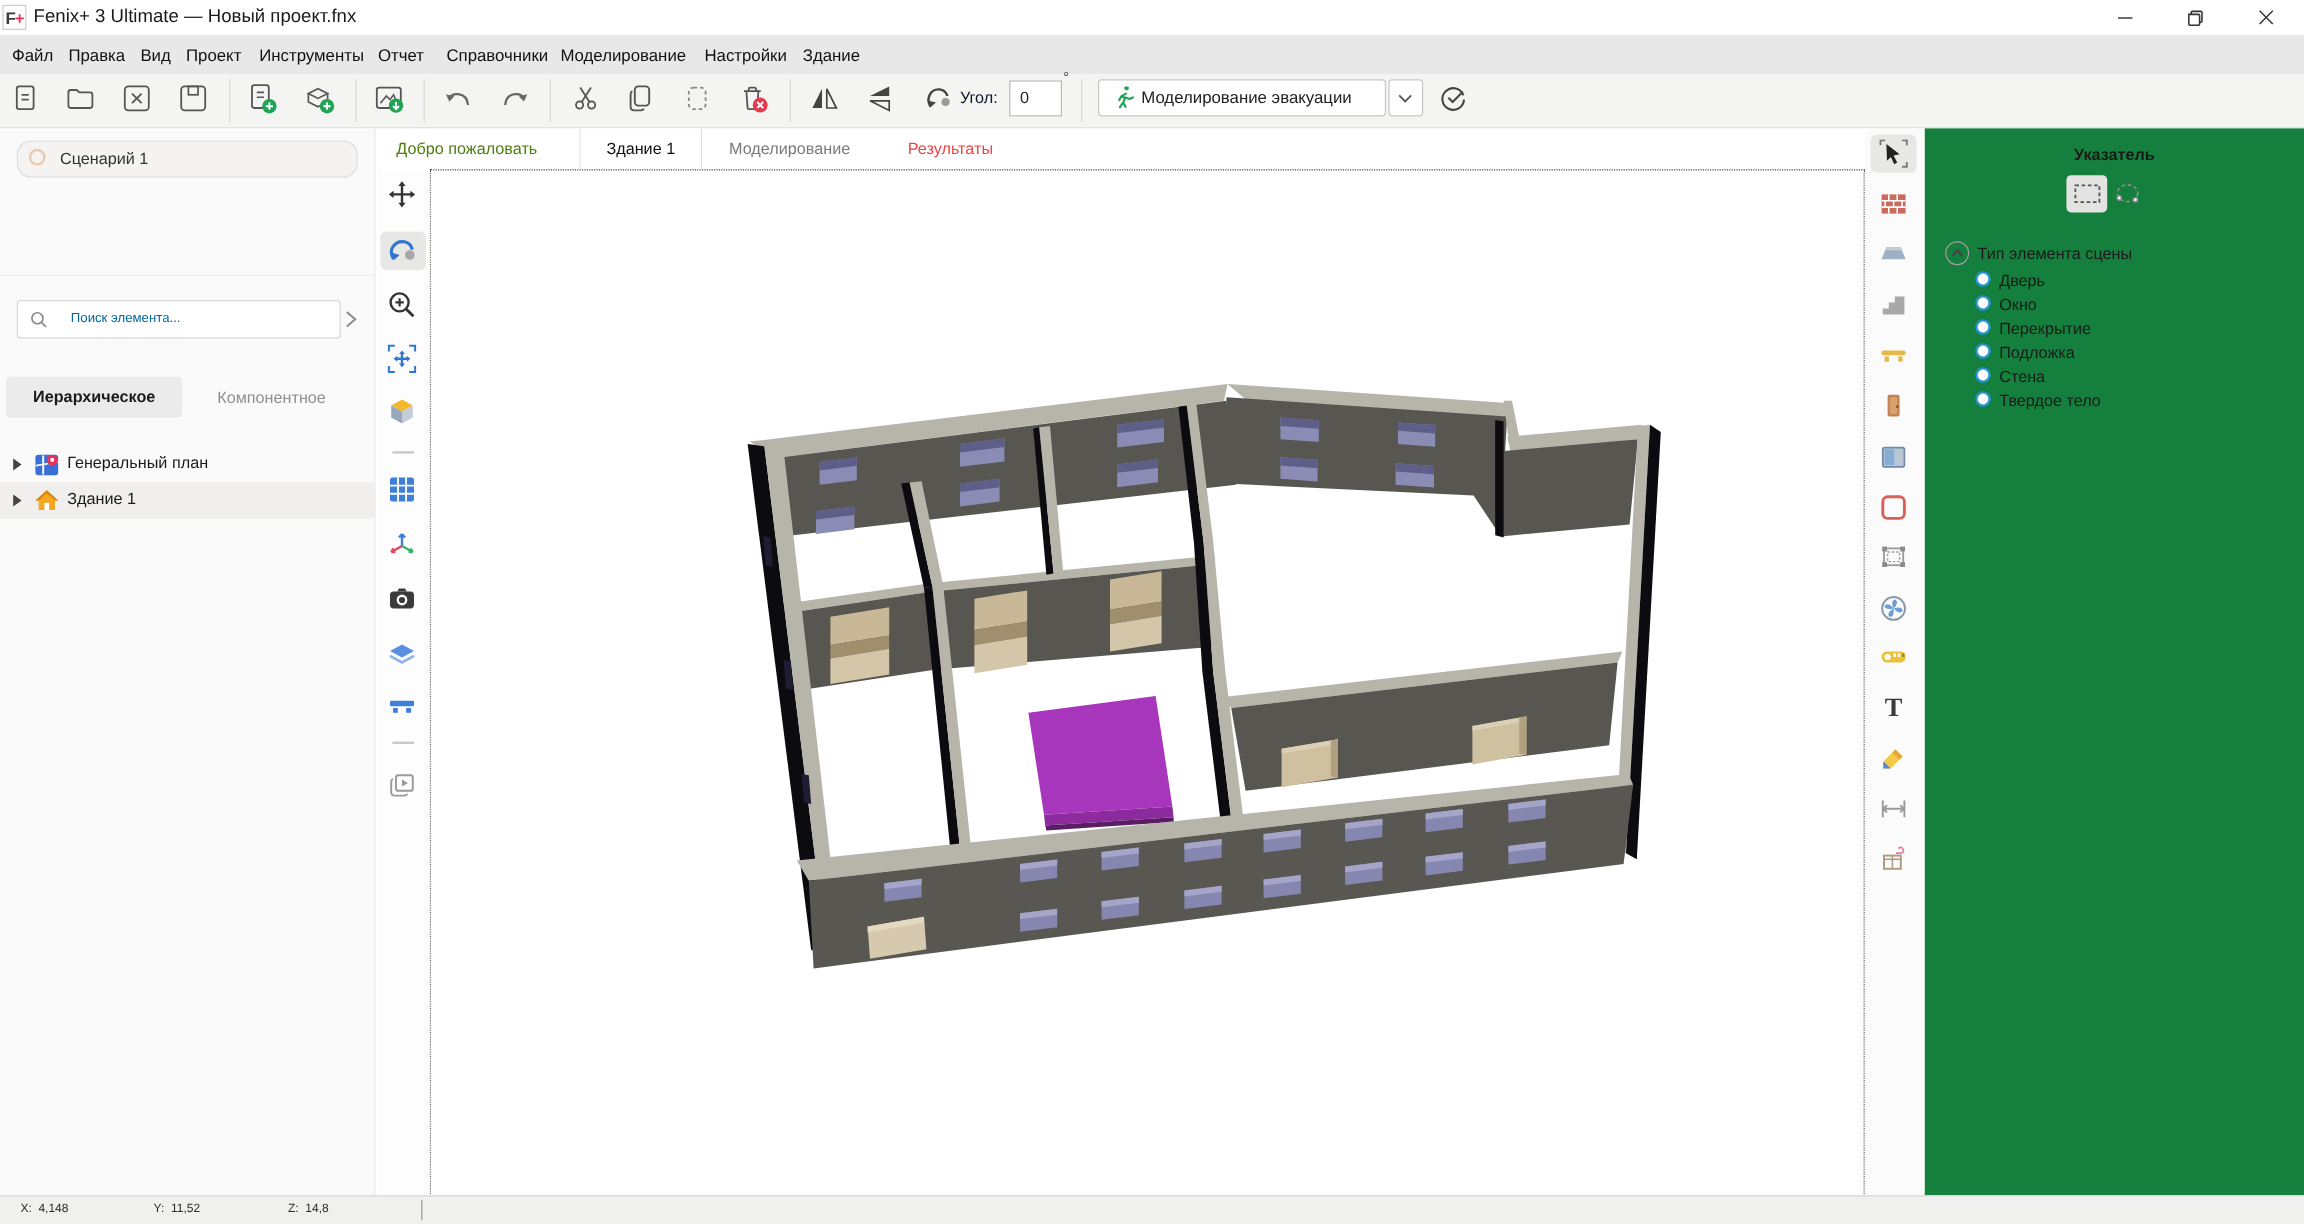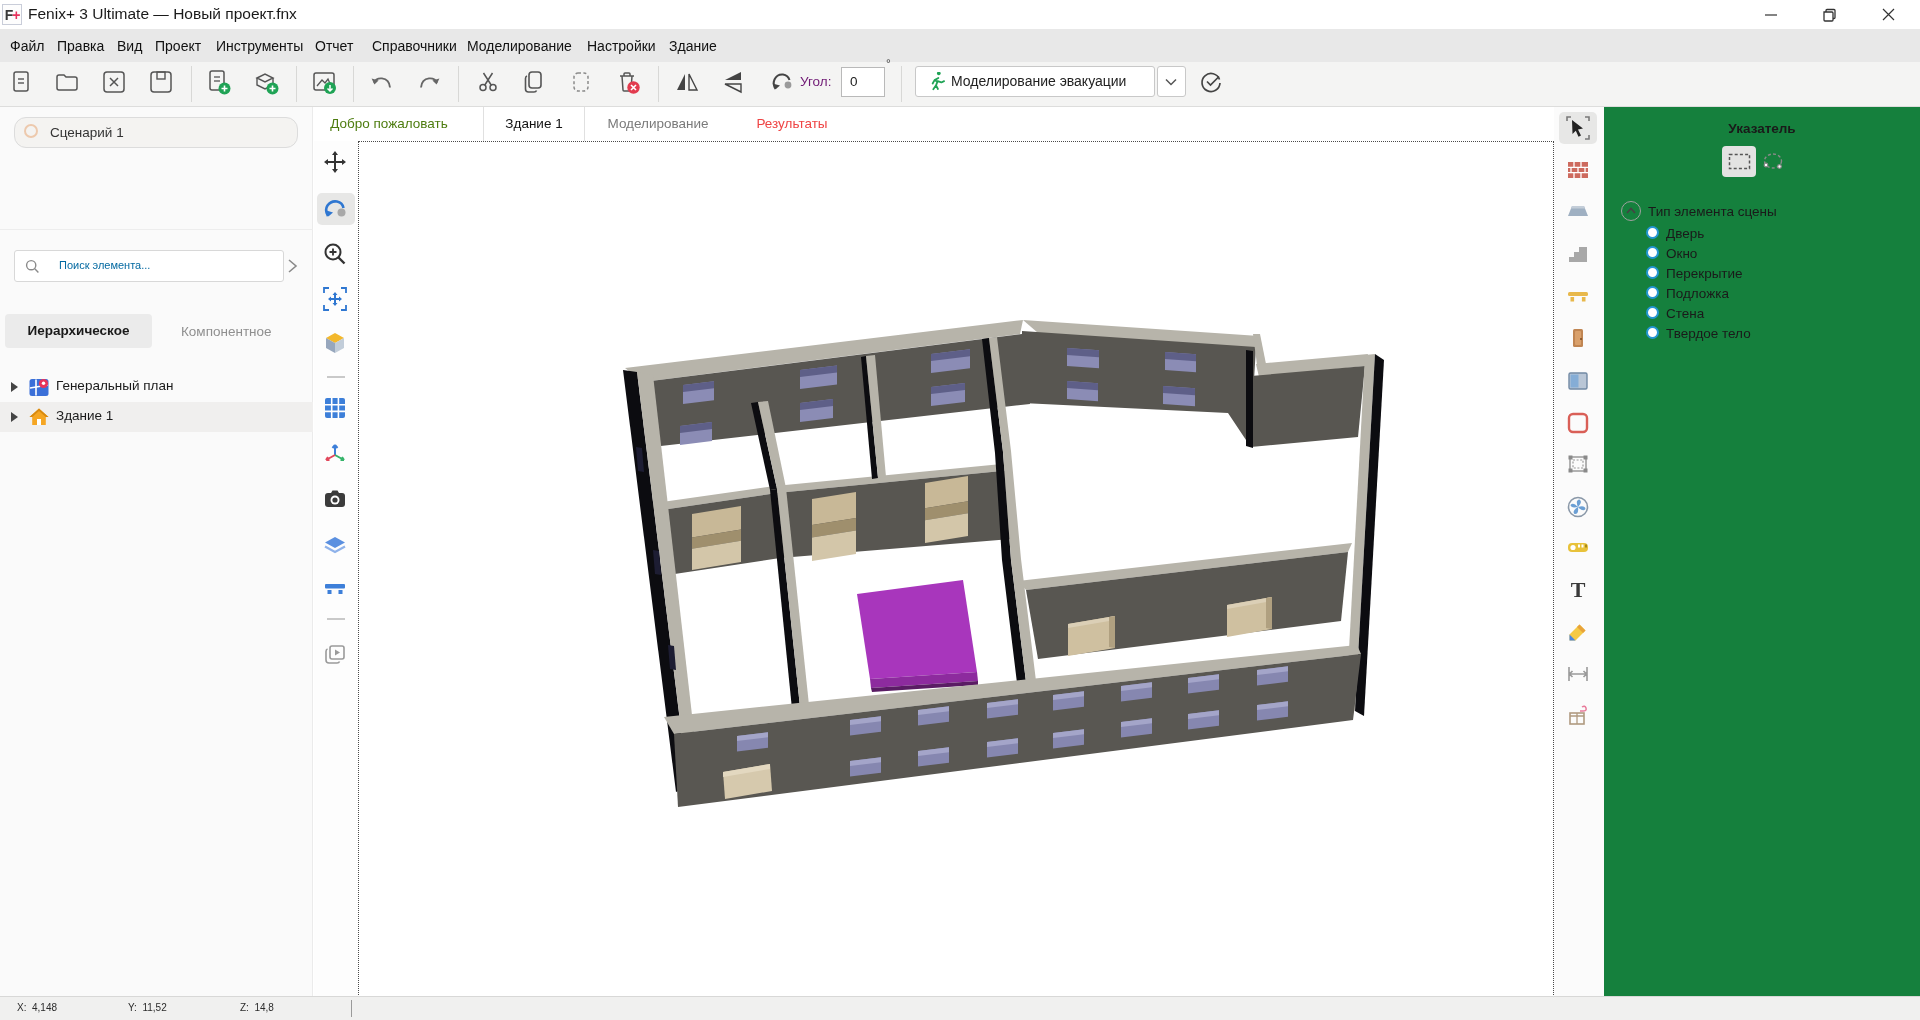--- a/index.html
+++ b/index.html
@@ -115,21 +115,21 @@
       </svg>
       <svg class="abs" style="left:721px;top:7px" width="26" height="26" viewBox="0 0 26 26">
         <path d="M4 11 L20 3 L20 11 Z" fill="#444"></path>
         <path d="M4 15 L20 23 L20 15 Z" fill="none" stroke="#444" stroke-width="1.4"></path>
       </svg>
       <svg class="abs" style="left:769px;top:7px" width="26" height="26" viewBox="0 0 26 26">
         <path d="M6.5 20 Q3.5 15 5.5 10.5 Q8 5 14 5.5 Q19 6.2 20.5 11" fill="none" stroke="#444" stroke-width="2"></path>
         <path d="M3.5 14.5 L6.6 20.2 L11 16.5 Z" fill="#444"></path>
         <circle cx="19" cy="16" r="3.4" fill="#9a9a9a"></circle>
       </svg>
-      <div class="abs" style="left:800px;top:12px;font-size:13.5px;color:#701a75">Угол:</div>
+      <div class="abs" style="left:800px;top:12px;font-size:13.5px;color:#0f172a">Угол:</div>
       <div class="abs" style="left:841px;top:5px;width:44px;height:30px;background:#fff;border:1px solid #b9b9b9"></div>
       <div class="abs" style="left:850px;top:12px;font-size:13.5px;color:#222">0</div>
       <div class="abs" style="left:886px;top:-5px;font-size:12px;color:#444">°</div>
       <div class="tsep" style="left:901px"></div>
       <div class="abs" style="left:915px;top:4px;width:240px;height:31px;background:#fff;border:1px solid #c8c8c8;border-radius:3px"></div>
       <svg class="abs" style="left:928px;top:10px" width="18" height="19" viewBox="0 0 17 17">
         <path d="M10.2 2.6 a1.8 1.8 0 1 1 0.01 0 Z" fill="#1fa355"></path>
         <path d="M9.8 5.2 L6.2 7.2 L4.4 10.4 M6.2 7.4 L9 8.4 L7.6 12.2 L9.4 15.6 M7.6 12 L5 15.8 M9.2 8.2 L12.6 9.4 L15.2 8.2" fill="none" stroke="#1fa355" stroke-width="1.7" stroke-linecap="round" stroke-linejoin="round"></path>
       </svg>
       <div class="abs" style="left:951px;top:11px;font-size:14px;color:#222">Моделирование эвакуации</div>

